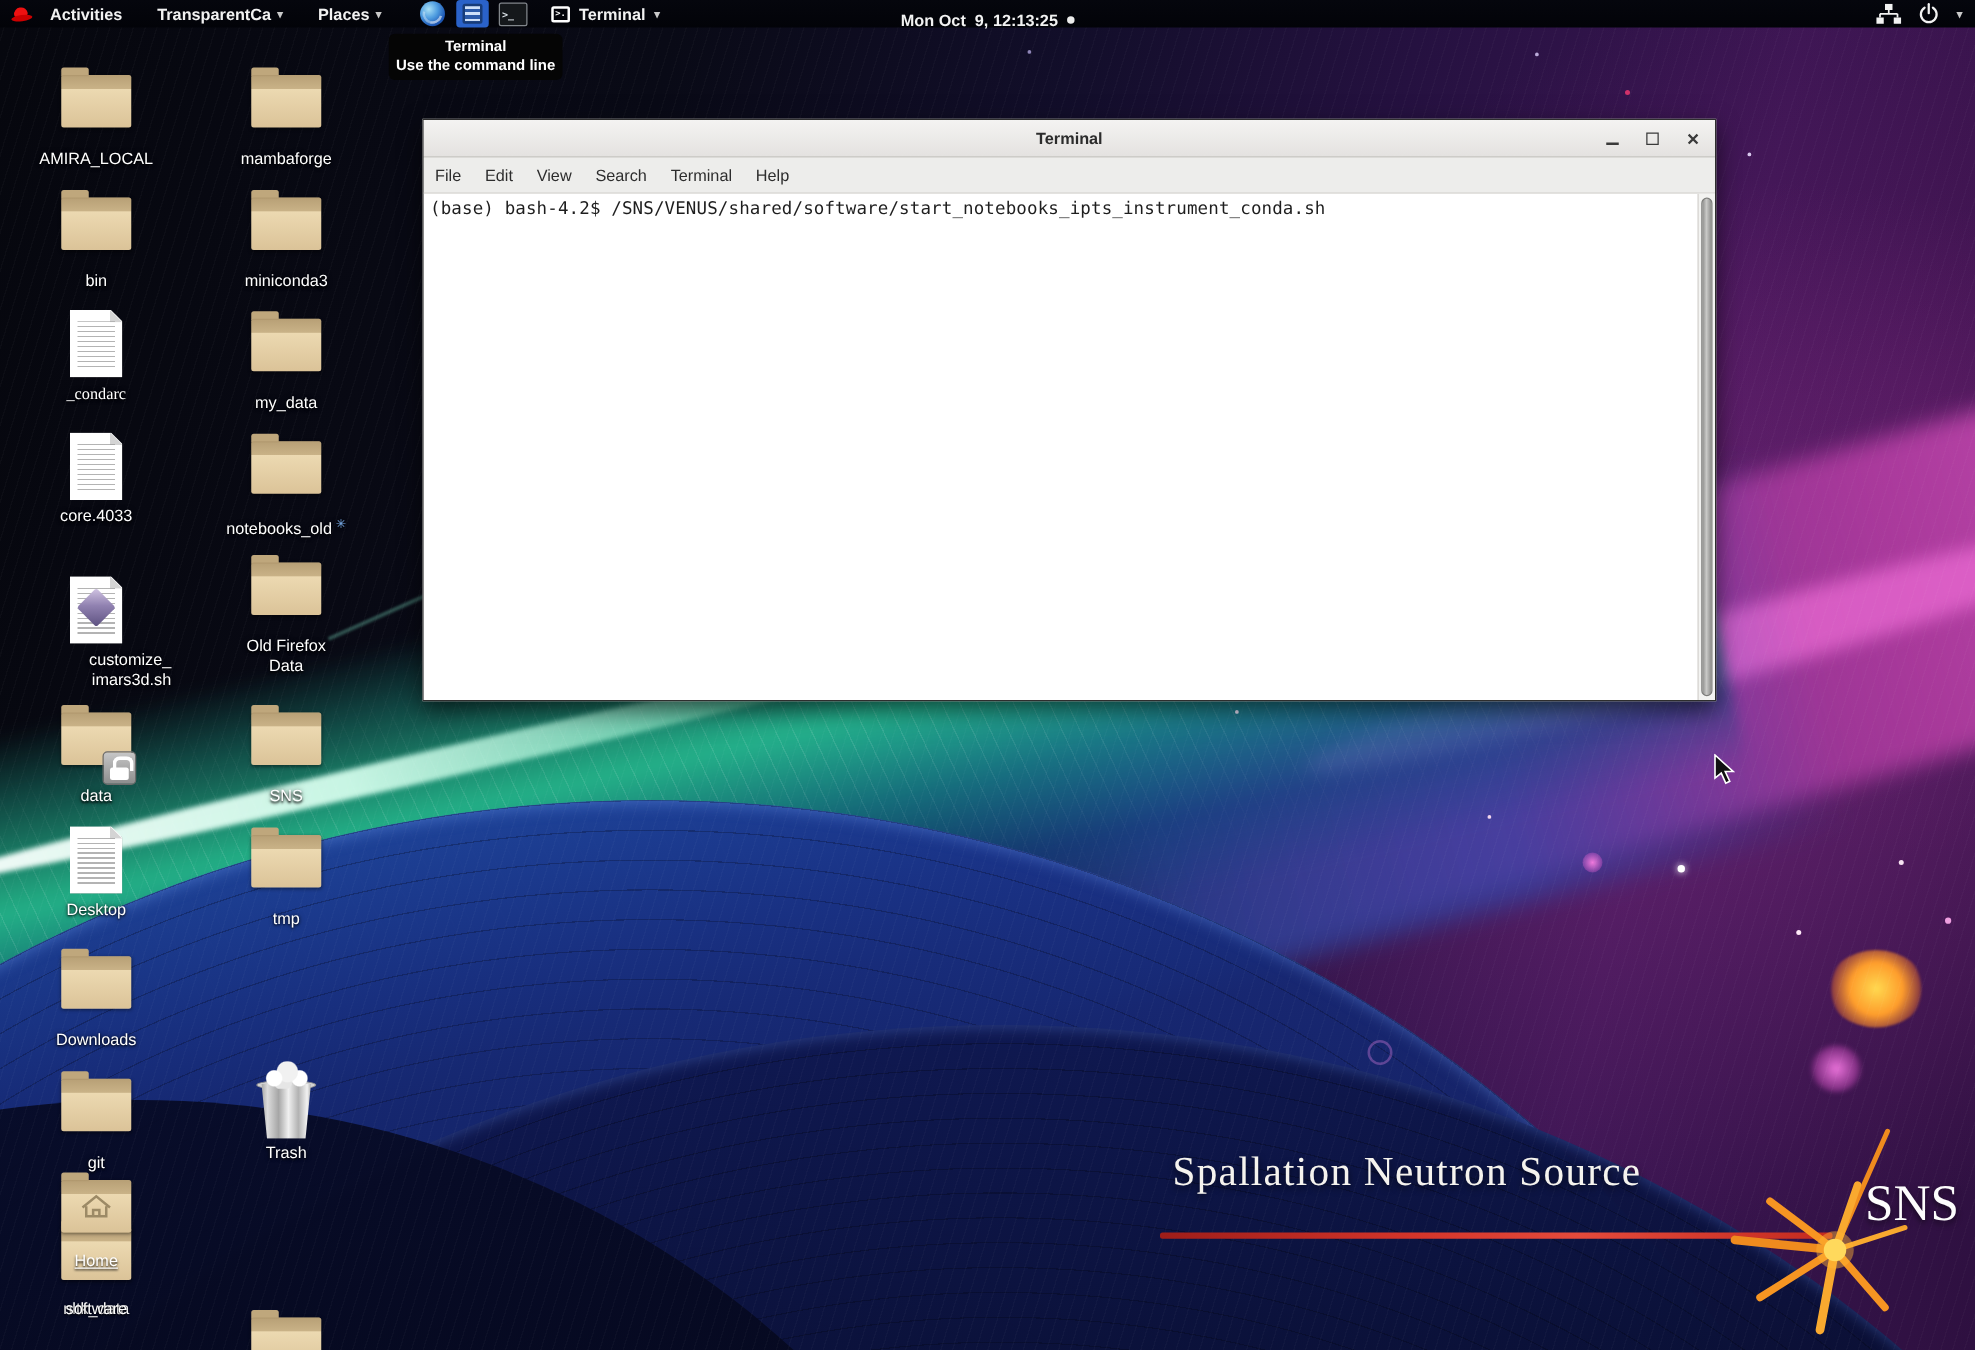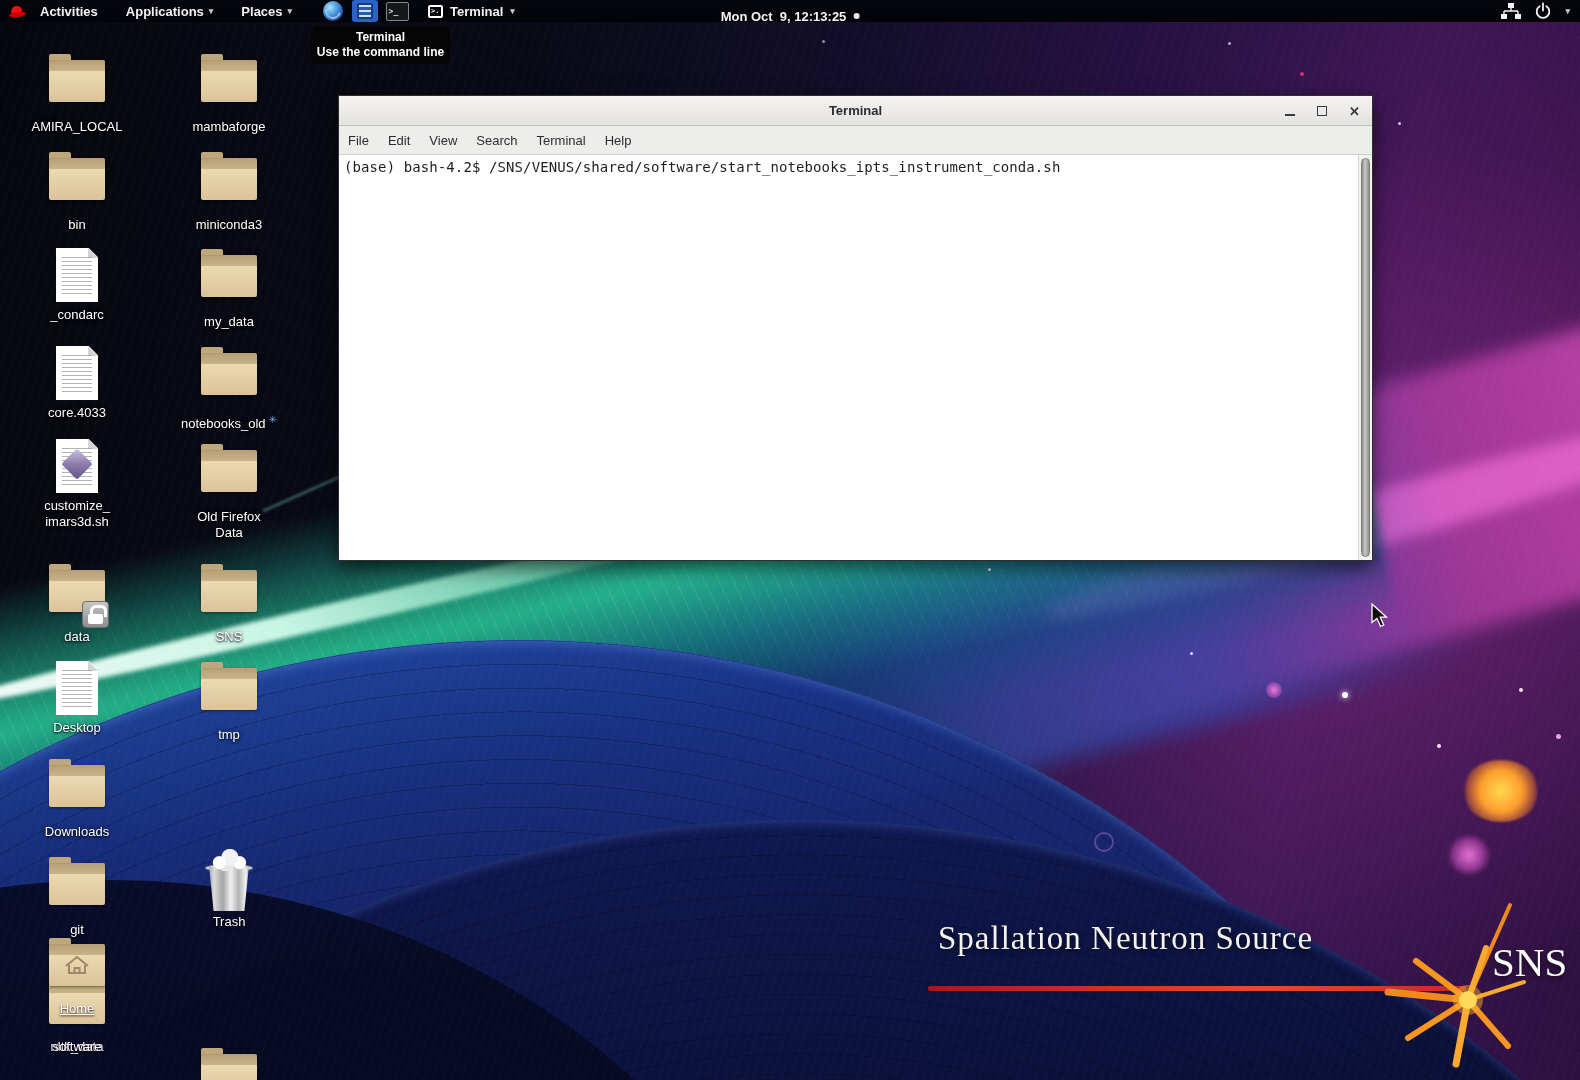--- a/index.html
+++ b/index.html
@@ -251,37 +251,37 @@
         </div>
       </div>
       <div class="cell" style="left: 17px; top: 150px;">
         <div class="di-wrap">
           <div class="fold"></div>
         </div>
         <div class="di-label">
           <div>bin</div>
         </div>
       </div>
-      <div class="cell" style="left: 17px; top: 247px;">
+      <div class="cell" style="left: 17px; top: 247px; font-family: Liberation Serif, serif;">
         <div class="di-wrap">
           <div class="doc"></div>
         </div>
         <div class="di-label">
           <div>_condarc</div>
         </div>
       </div>
       <div class="cell" style="left: 17px; top: 345px;">
         <div class="di-wrap">
           <div class="doc"></div>
         </div>
         <div class="di-label">
           <div>core.4033</div>
         </div>
       </div>
-      <div class="cell" style="left: 17px; top: 438px;">
+      <div class="cell" style="left: 17px; top: 460px; text-align: right;">
         <div class="di-wrap">
           <div class="doc">
             <div class="diamond"></div>
           </div>
         </div>
         <div class="di-label">
           <div>customize_</div>
           <div>imars3d.sh</div>
         </div>
       </div>
@@ -428,21 +428,21 @@
       <div class="thumb"></div>
     </div>
   </div>
 </div>
 
 <div id="topbar">
   <div class="tb-left">
     <span class="redhat"></span>
     <span class="tb-item">Activities</span>
     <span class="tb-item">
-      <span>Applications</span>
+      <span>TransparentCa</span>
       <span class="caret">▾</span>
     </span>
     <span class="tb-item">
       <span>Places</span>
       <span class="caret">▾</span>
     </span>
     <span class="launchers">
       <span class="launch">
             <span class="globe"></span>
           </span>

